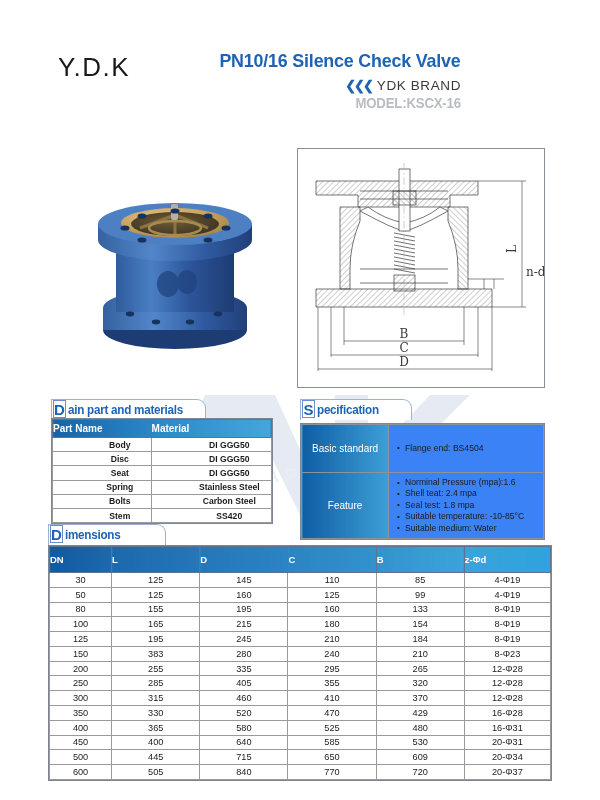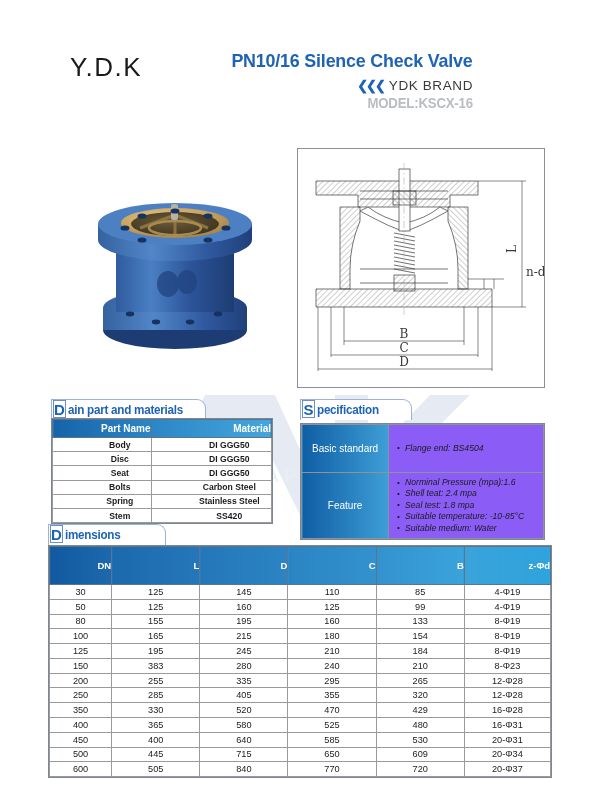--- a/index.html
+++ b/index.html
@@ -28,21 +28,21 @@
     font-family: "Liberation Sans", sans-serif;
     font-size: 19px;
     letter-spacing: 6px;
     color: #e9edf4;
     z-index: 0;
     pointer-events: none;
     white-space: nowrap;
   }
 
   
-  #header { position: absolute; left: 15px; top: 0; width: 504px; height: 130px; z-index: 3; }
+  #header { position: absolute; left: 3px; top: 0; width: 504px; height: 130px; z-index: 3; }
   #brand-logo {
     position: absolute; left: 55px; top: 52px;
     font-size: 26px; letter-spacing: 1.5px;
     color: #1a1a1a; font-family: "Liberation Sans", sans-serif;
   }
   #product-title {
     position: absolute; right: 46px; top: 50px;
     font-size: 19px; font-weight: bold;
     color: #1e63b4; letter-spacing: -0.2px;
     white-space: nowrap;
@@ -96,21 +96,21 @@
     font-size: 13px; font-weight: bold; color: #1e63b4;
     letter-spacing: -0.3px;
     transform: scaleX(0.9); transform-origin: left center;
     white-space: nowrap;
   }
 
   
   table { border-collapse: collapse; width: 100%; }
   .tbl-head th {
     color: #ffffff; font-weight: bold; font-size: 10px;
-    text-align: right; padding: 3px 0;
+    text-align: left; padding: 3px 0;
     border: 1px solid #5d748f;
   }
   .tbl-body td {
     font-size: 8.6px; color: #1b1b1b; text-align: center;
     padding: 1.6px 0; border: 1px solid #9a9a9a;
     background: #ffffff;
   }
 
   
   #materials-table-wrap {
@@ -129,37 +129,37 @@
     border: 1px solid #7d8794;
     background: #fff;
   }
   #spec-table td { border: 1px solid #8d939b; vertical-align: middle; }
   .spec-label {
     width: 36%;
     background: linear-gradient(to right, #0f5ea4, #3e9ed6);
     color: #ffffff; font-size: 10px; text-align: center;
     padding: 18px 2px;
   }
-  .spec-content { padding: 4px 4px 4px 8px; background: #8b5cf6; font-style: italic; }
+  .spec-content { padding: 4px 4px 4px 8px; background: #3b82f6; }
   .spec-content ul { margin: 0; padding: 0; list-style: none; }
   .spec-content li {
     font-size: 8.6px; color: #1b1b1b; line-height: 11.4px;
     position: relative; padding-left: 8px; white-space: nowrap;
   }
   .spec-content li:before {
     content: "\2022"; position: absolute; left: 0; top: -0.5px; font-size: 8px;
   }
 
   
   #dimensions-table-wrap {
     position: absolute; left: 48px; top: 545px;
     width: 504px; z-index: 3;
     border: 1px solid #7d8794;
   }
-  #dimensions-table .tbl-head th { font-size: 9.5px; padding: 13px 0; }
+  #dimensions-table .tbl-head th { font-size: 9.5px; padding: 7px 0; }
   #dimensions-table .tbl-head th:nth-child(1) { background: linear-gradient(to right,#1259a0,#1c69ad); width: 12.4%; }
   #dimensions-table .tbl-head th:nth-child(2) { background: linear-gradient(to right,#1c69ad,#2477b9); width: 17.6%; }
   #dimensions-table .tbl-head th:nth-child(3) { background: linear-gradient(to right,#2477b9,#2b84c3); width: 17.6%; }
   #dimensions-table .tbl-head th:nth-child(4) { background: linear-gradient(to right,#2b84c3,#3392cd); width: 17.6%; }
   #dimensions-table .tbl-head th:nth-child(5) { background: linear-gradient(to right,#3392cd,#3aa3da); width: 17.6%; }
   #dimensions-table .tbl-head th:nth-child(6) { background: linear-gradient(to right,#3aa3da,#2ea3dd); width: 17.2%; }
   #dimensions-table .tbl-body td { font-size: 9.2px; padding: 1.9px 0; }
 </style>
 </head>
 <body>
@@ -344,26 +344,26 @@
         </tr>
         <tr>
           <td>Disc</td>
           <td>DI GGG50</td>
         </tr>
         <tr>
           <td>Seat</td>
           <td>DI GGG50</td>
         </tr>
         <tr>
+          <td>Spring</td>
+          <td>Stainless Steel</td>
+        </tr>
+        <tr>
           <td>Bolts</td>
           <td>Carbon Steel</td>
-        </tr>
-        <tr>
-          <td>Spring</td>
-          <td>Stainless Steel</td>
         </tr>
         <tr>
           <td>Stem</td>
           <td>SS420</td>
         </tr>
       </tbody>
   </table>
 </div>
 
 <div class="section-heading" style="left:300px; top:399px; width:112px;">
@@ -476,20 +476,28 @@
         </tr>
         <tr>
           <td>250</td>
           <td>285</td>
           <td>405</td>
           <td>355</td>
           <td>320</td>
           <td>12-Φ28</td>
         </tr>
         <tr>
+          <td>300</td>
+          <td>315</td>
+          <td>460</td>
+          <td>410</td>
+          <td>370</td>
+          <td>12-Φ28</td>
+        </tr>
+        <tr>
           <td>350</td>
           <td>330</td>
           <td>520</td>
           <td>470</td>
           <td>429</td>
           <td>16-Φ28</td>
         </tr>
         <tr>
           <td>400</td>
           <td>365</td>

